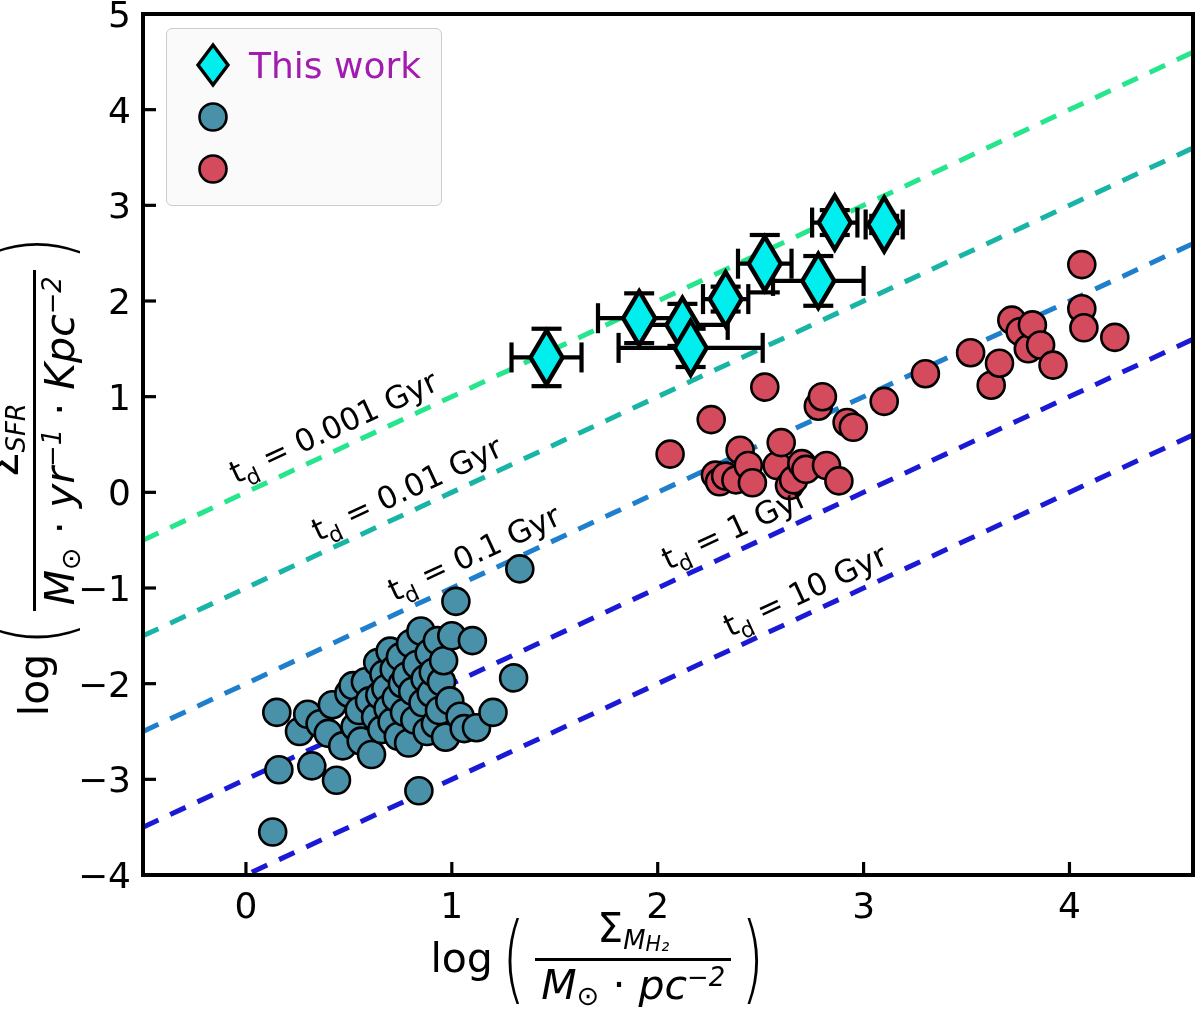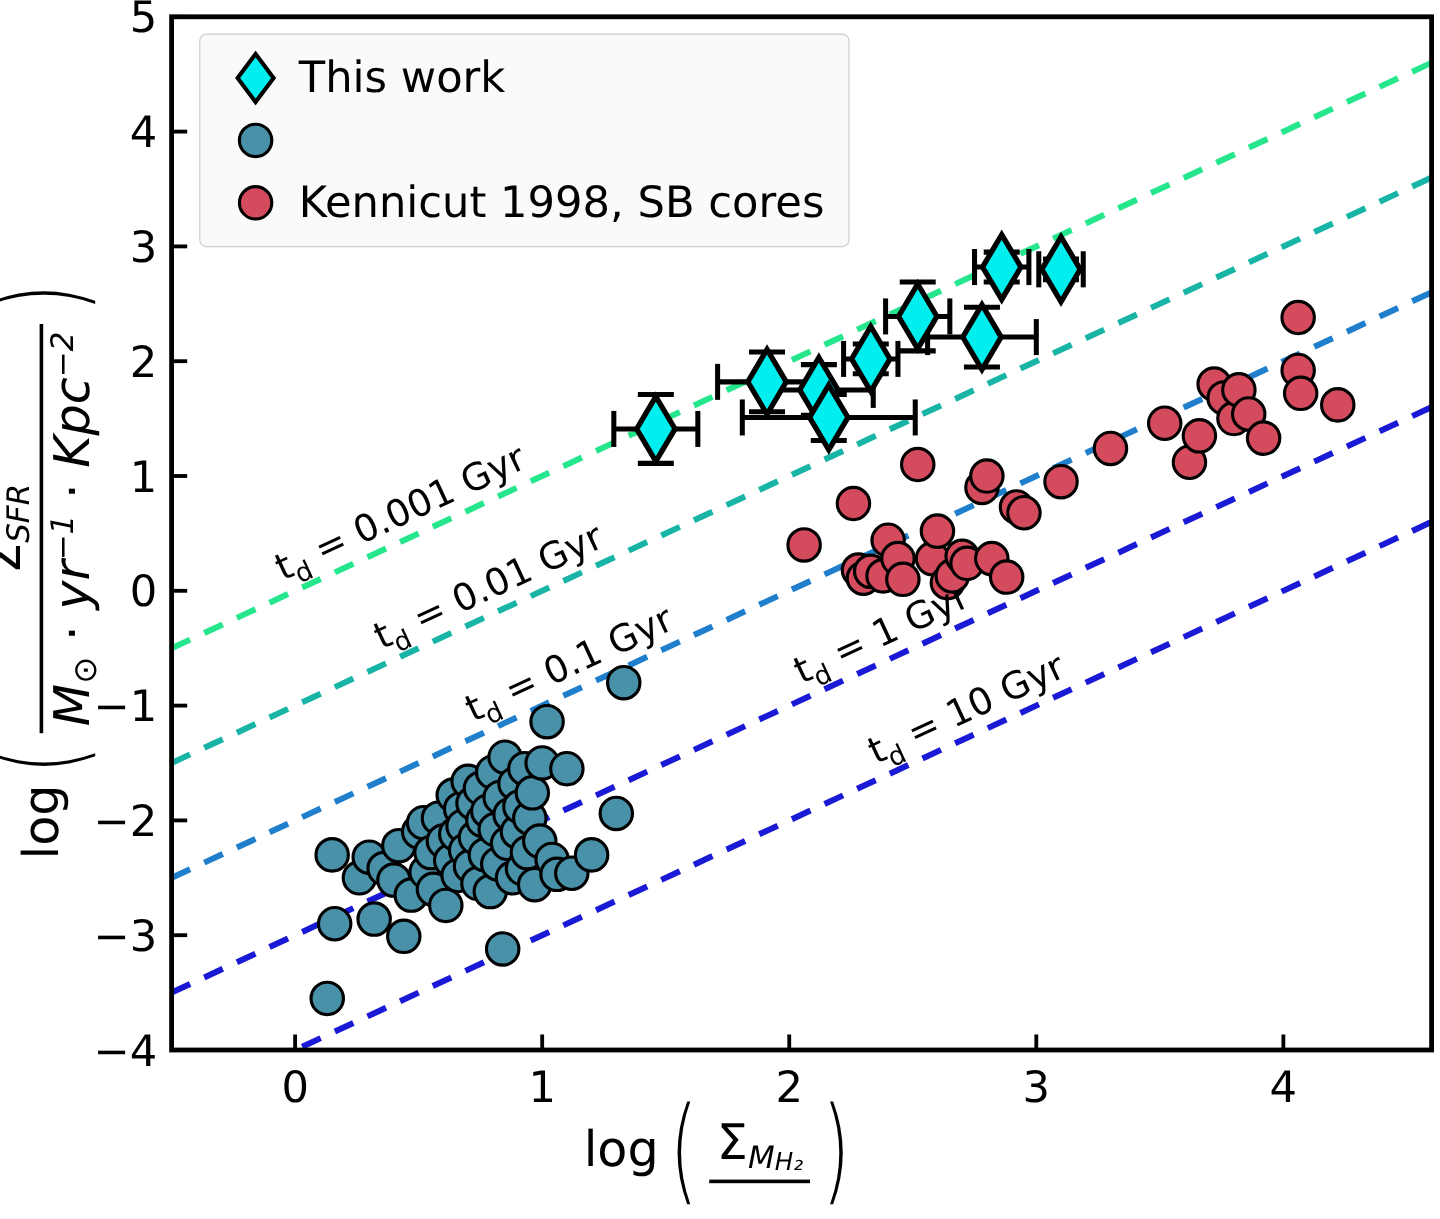--- a/index.html
+++ b/index.html
@@ -156,21 +156,21 @@
   }
   .legend-mark {
     width: 64px;
     display: flex;
     align-items: center;
     justify-content: center;
   }
   .legend-label {
     font-family: "DejaVu Sans", sans-serif;
     font-size: 36px;
-    color: #000000;
+    color: #a21caf;
     padding-left: 4px;
   }
 </style>
 </head>
 <body>
 
 <div id="figure">
 
   <svg id="plot-svg" width="1200" height="1016">
     <defs>
@@ -414,20 +414,21 @@
     </div>
   </div>
 
   <div class="axis-title" id="xlabel-wrap">
     <div class="mathrow">
       <span class="logtxt">log</span>
       <span class="paren">(</span>
       <span class="frac">
         <span class="num"><span class="upr">Σ</span><span class="sub">M</span><span class="subsub">H₂</span></span>
         <span class="bar"></span>
+        <span class="den"><span>M</span><span class="odot">⊙</span><span class="upr"> · </span><span>pc</span><span class="sup">−2</span></span>
       </span>
       <span class="paren">)</span>
     </div>
   </div>
 
   <div id="legend">
       <div class="legend-row">
         <div class="legend-mark">
           <svg width="46" height="46">
             <polygon points="23,3 38,23 23,43 8,23" fill="#00EEEE" stroke="#000" stroke-width="3.4"></polygon>
@@ -441,17 +442,16 @@
             <circle cx="23" cy="23" r="13.5" fill="#4891A8" stroke="#000" stroke-width="2.6"></circle>
           </svg>
         </div>
       </div>
       <div class="legend-row">
         <div class="legend-mark">
           <svg width="46" height="46">
             <circle cx="23" cy="23" r="13.5" fill="#D44B5E" stroke="#000" stroke-width="2.6"></circle>
           </svg>
         </div>
-        <div class="legend-label">Kennicut 1998, SB cores</div>
       </div>
     </div>
 
 </div>
 
 </body></html>

